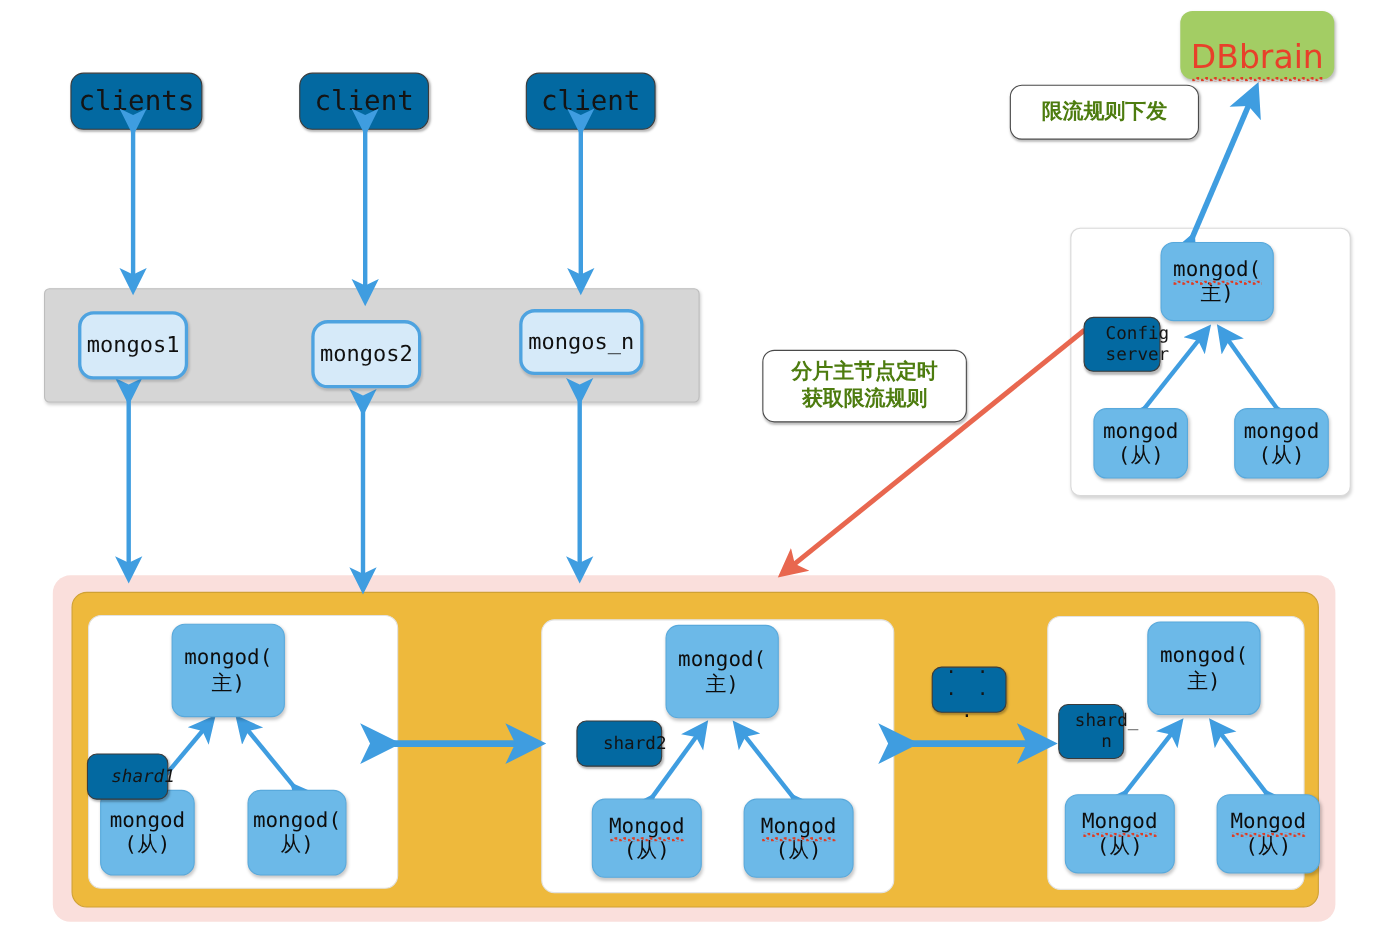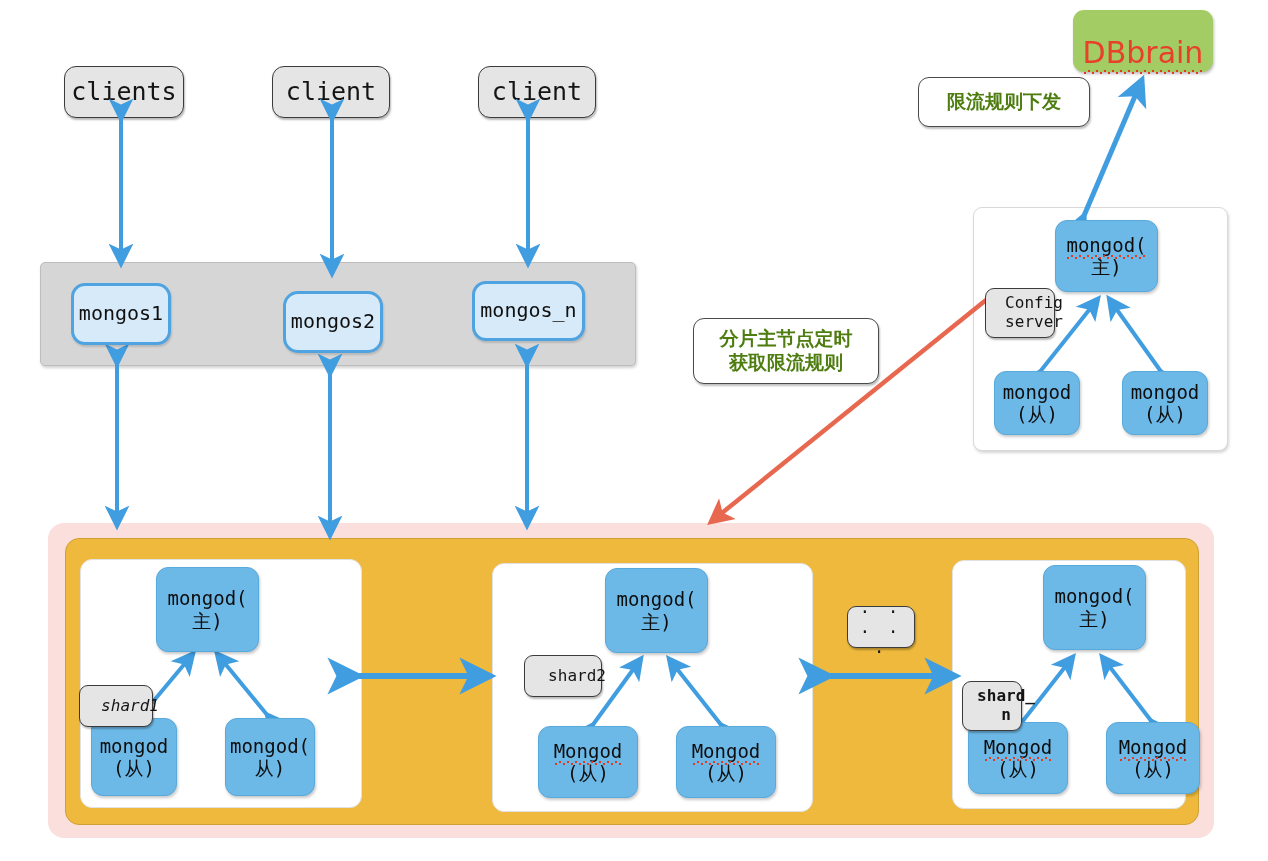--- a/index.html
+++ b/index.html
@@ -23,21 +23,21 @@
     position:absolute;
     box-sizing:border-box;
     display:flex;align-items:center;justify-content:center;
     text-align:center;
     line-height:1.18;
     white-space:pre-line;
   }
 
   
   .wbox{
-    background:#e5e5e5;
+    background:#0369a1;
     border:1.6px solid #3b3b3b;
     border-radius:10px;
     color:#141414;
     box-shadow:1px 2px 2px rgba(0,0,0,.28);
     font-family:"DejaVu Sans Mono","Liberation Mono",monospace;
   }
   .client-box{font-size:25px;border-radius:12px;}
   .tag-box{font-size:16px;border-radius:9px;border-width:1.4px;z-index:8;padding-left:28px;}
   .ellipsis-box{font-size:17px;letter-spacing:4px;border-radius:9px;border-width:1.4px;z-index:8;}
 
@@ -258,21 +258,21 @@
 (从)</span>
   </div>
   <div class="node mongod" style="left:676px;top:726px;width:100px;height:72px;">
     <span class="lbl"><span class="squiggle">Mongod</span>
 (从)</span>
   </div>
 
   <div class="node wbox ellipsis-box" style="left:847px;top:606px;width:68px;height:42px;">. . . . .</div>
 
   <div class="shard-card" style="left:952px;top:560px;width:232px;height:247px;"></div>
-  <div class="node wbox tag-box" style="left:962px;top:681px;width:60px;height:50px;font-weight:bold;">shard_
+  <div class="node wbox tag-box" style="left:962px;top:640px;width:60px;height:50px;">shard_
 n</div>
   <div class="node mongod" style="left:1043px;top:565px;width:103px;height:85px;">mongod(
 主)</div>
   <div class="node mongod" style="left:968px;top:722px;width:100px;height:72px;">
     <span class="lbl"><span class="squiggle">Mongod</span>
 (从)</span>
   </div>
   <div class="node mongod" style="left:1106px;top:722px;width:94px;height:72px;">
     <span class="lbl"><span class="squiggle">Mongod</span>
 (从)</span>

